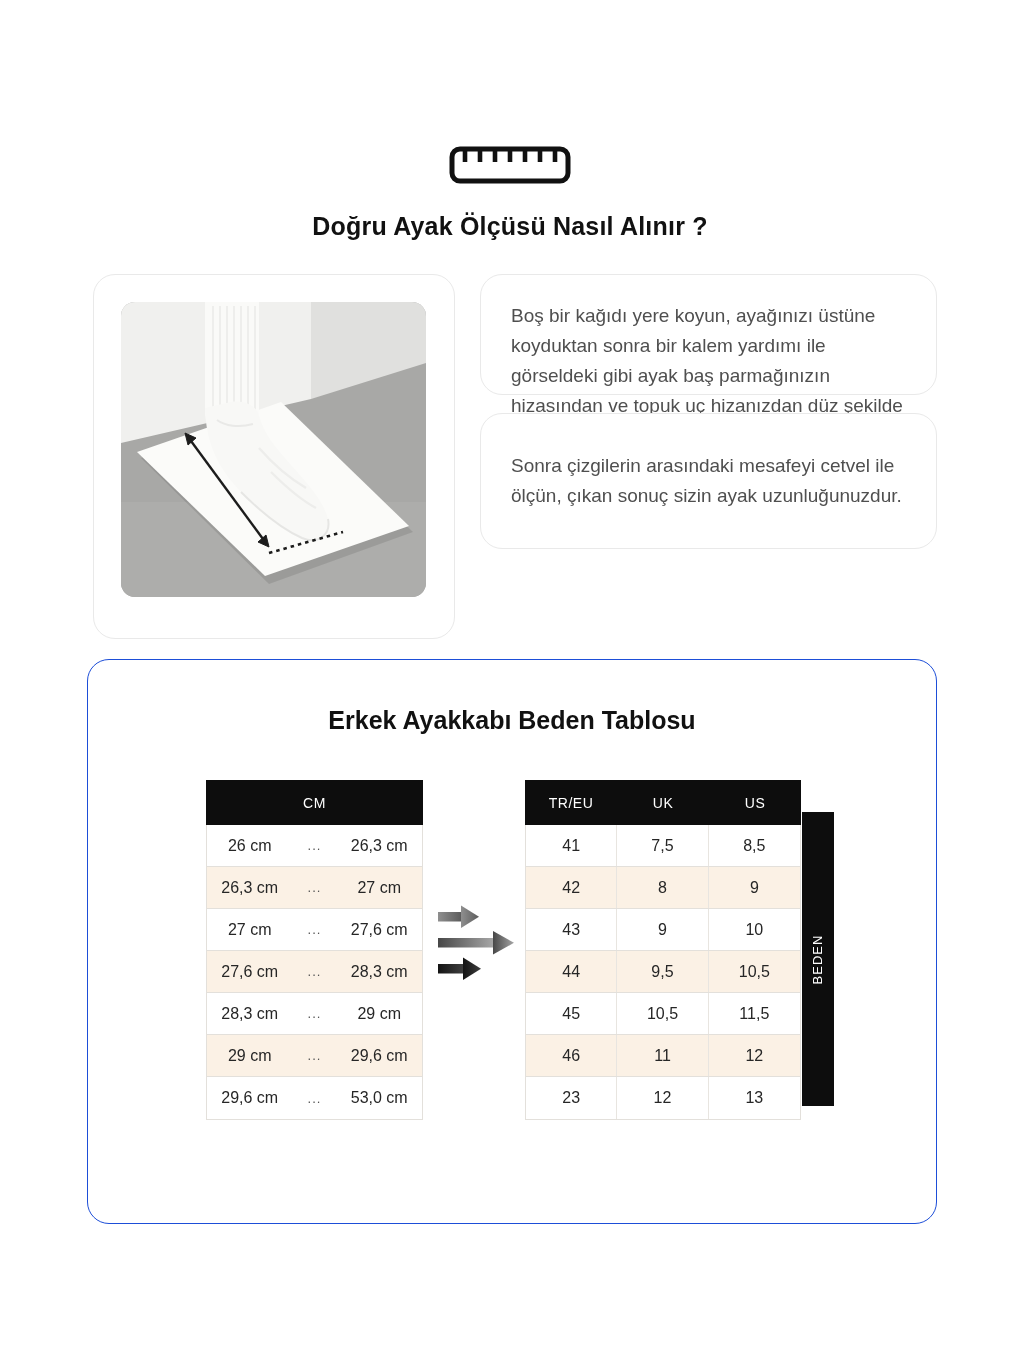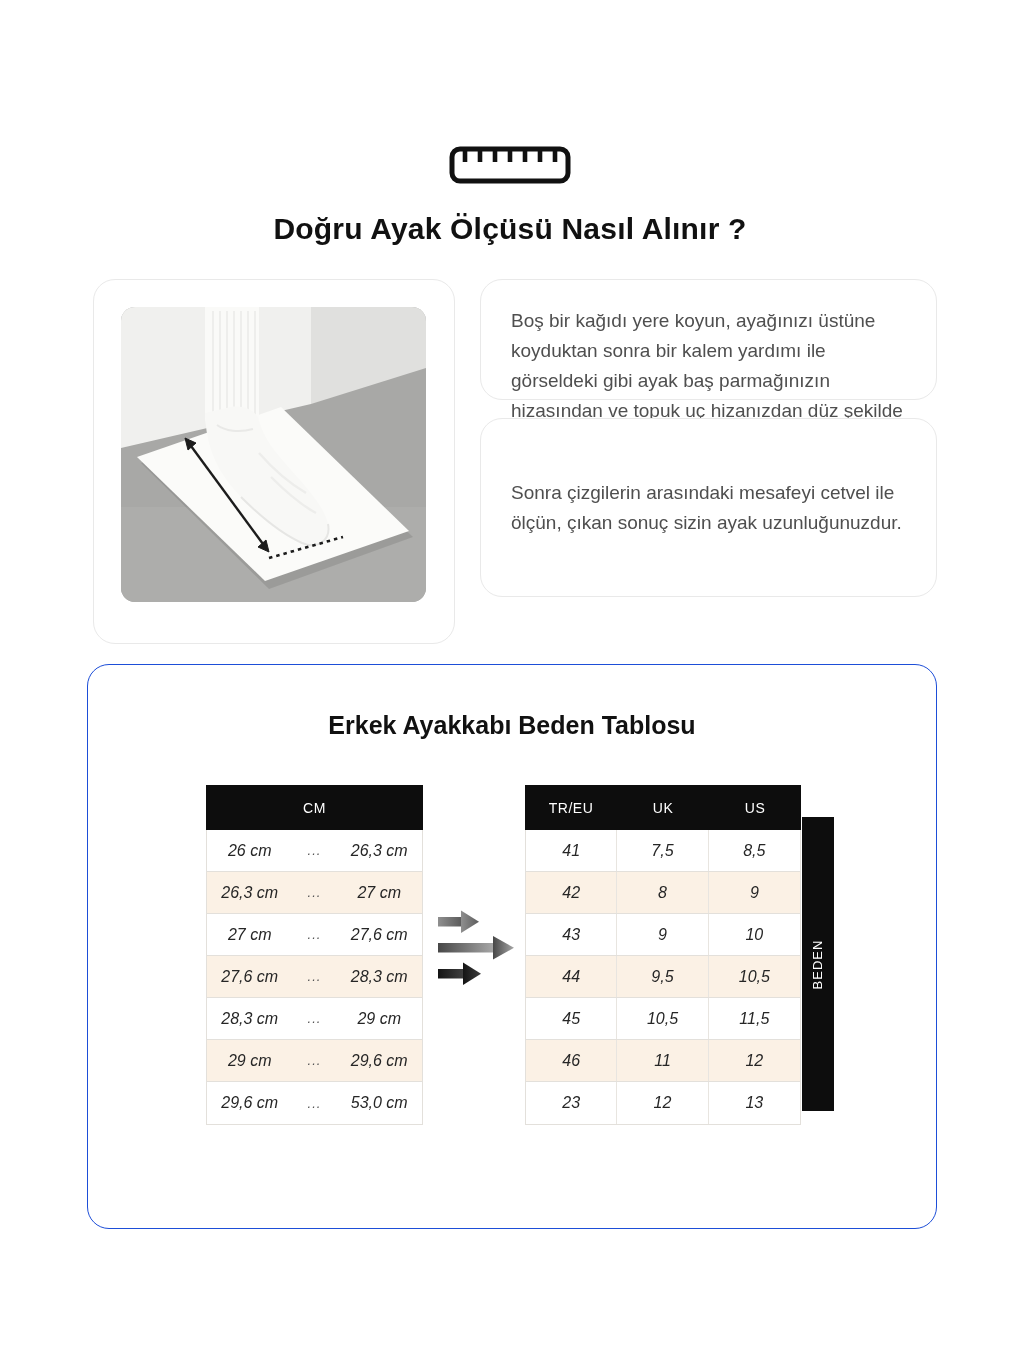--- a/index.html
+++ b/index.html
@@ -3,42 +3,42 @@
 <meta charset="utf-8">
 <style>
   html,body{margin:0;padding:0;background:#ffffff;}
   body{font-family:"Liberation Sans","DejaVu Sans",sans-serif;color:#1a1a1a;}
   .page{position:relative;width:1020px;height:1360px;background:#fff;overflow:hidden;}
 
   
   .ruler-wrap{display:flex;justify-content:center;padding-top:146px;}
 
   
-  .main-title{margin:28px 0 0;text-align:center;font-size:30px;font-weight:700;color:#111;letter-spacing:.2px;}
+  .main-title{margin:28px 0 0;text-align:center;font-size:25px;font-weight:700;color:#111;letter-spacing:.2px;}
 
   
   .top-section{display:flex;gap:25px;margin:33px 83px 0 93px;}
   .photo-card{box-sizing:border-box;width:362px;height:365px;border:1px solid #e9e9e9;border-radius:22px;background:#fff;padding:27px;flex:0 0 auto;}
   .photo-frame{width:305px;height:295px;border-radius:14px;overflow:hidden;display:block;}
   .text-col{flex:1;display:flex;flex-direction:column;gap:18px;}
   .info-card{box-sizing:border-box;border:1px solid #e9e9e9;border-radius:22px;background:#fff;padding:26px 30px;display:flex;align-items:flex-start;}
   .info-card.first{height:121px;}
-  .info-card.second{height:179px;align-items:center;justify-content:center;}
+  .info-card.second{height:136px;align-items:center;justify-content:center;}
   .info-card p{margin:0;font-size:19px;line-height:30px;color:#4f4f4f;}
 
   
   .table-card{position:relative;box-sizing:border-box;margin:20px 83px 0 87px;width:850px;height:565px;border:1px solid #1d4ed8;border-radius:22px;background:#fff;}
   .table-title{margin:46px 0 0;text-align:center;font-size:25px;font-weight:700;color:#111;}
 
   .cm-table{position:absolute;left:118px;top:120px;width:217px;}
   .size-table{position:absolute;left:437px;top:120px;width:276px;}
   .tbl-header{box-sizing:border-box;height:45px;background:#0d0d0d;color:#fff;display:flex;align-items:center;justify-content:center;font-size:14px;letter-spacing:.5px;}
   .size-table .tbl-header{justify-content:space-around;}
   .tbl-header span{flex:1;text-align:center;}
-  .tbl-body{box-sizing:border-box;border:1px solid #e3e0db;border-top:none;font-style:italic;}
+  .tbl-body{box-sizing:border-box;border:1px solid #e3e0db;border-top:none;}
   .t-row{box-sizing:border-box;height:42px;display:grid;align-items:center;border-bottom:1px solid #e3e0db;background:#fff;font-size:16px;color:#262626;}
   .t-row:last-child{border-bottom:none;}
   .t-row:nth-child(even){background:#fbf1e5;}
   .cm-table .t-row{grid-template-columns:1fr 44px 1fr;}
   .size-table .t-row{grid-template-columns:1fr 1fr 1fr;}
   .t-cell{text-align:center;}
   .t-sep{text-align:center;font-size:13px;color:#555;letter-spacing:1px;}
   .size-table .t-cell{border-right:1px solid #e8e5e0;height:100%;display:flex;align-items:center;justify-content:center;}
   .size-table .t-cell:last-child{border-right:none;}
 

